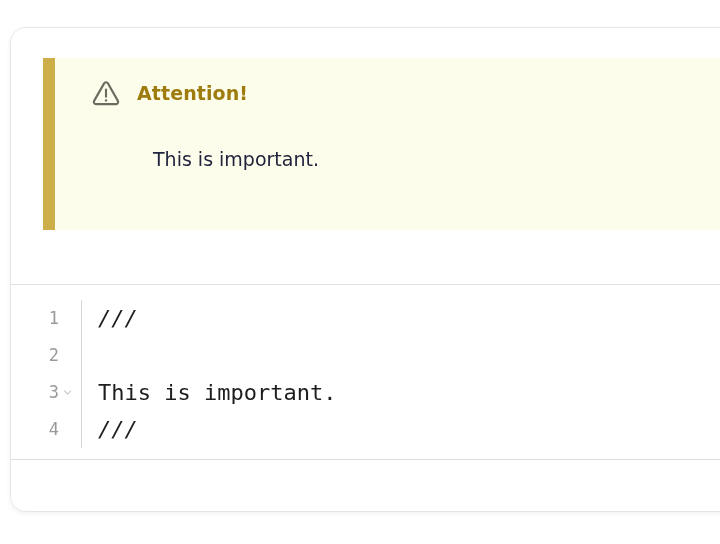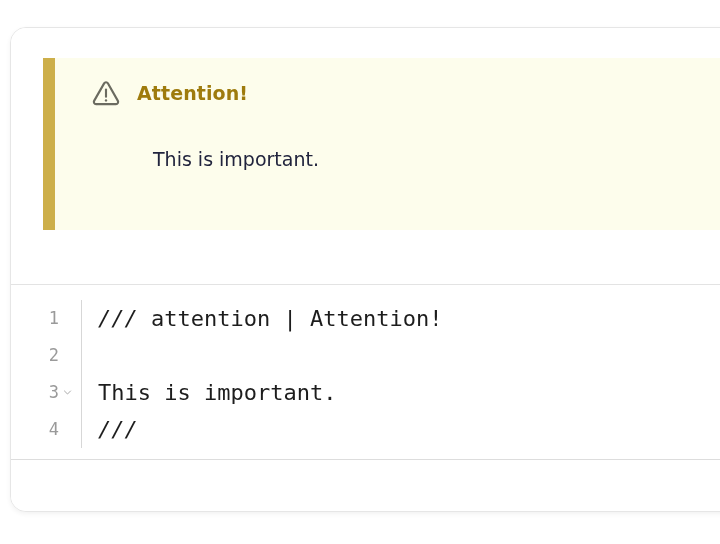--- a/index.html
+++ b/index.html
@@ -236,21 +236,21 @@
             </span>
           </div>
           <div class="gutter-row">
             <span class="ln">4</span>
             <span class="fold-slot"></span>
           </div>
         </div>
 
         <div class="code-lines">
           <div class="code-row">
-            <span class="tok-fence">///</span><span class="tok-plain"> attention | Attention!</span>
+            <span class="tok-fence">///</span>
           </div>
           <div class="code-row">
             <span class="tok-fence"></span><span class="tok-plain"></span>
           </div>
           <div class="code-row">
             <span class="tok-fence"></span><span class="tok-plain">This is important.</span>
           </div>
           <div class="code-row">
             <span class="tok-fence">///</span><span class="tok-plain"></span>
           </div>

